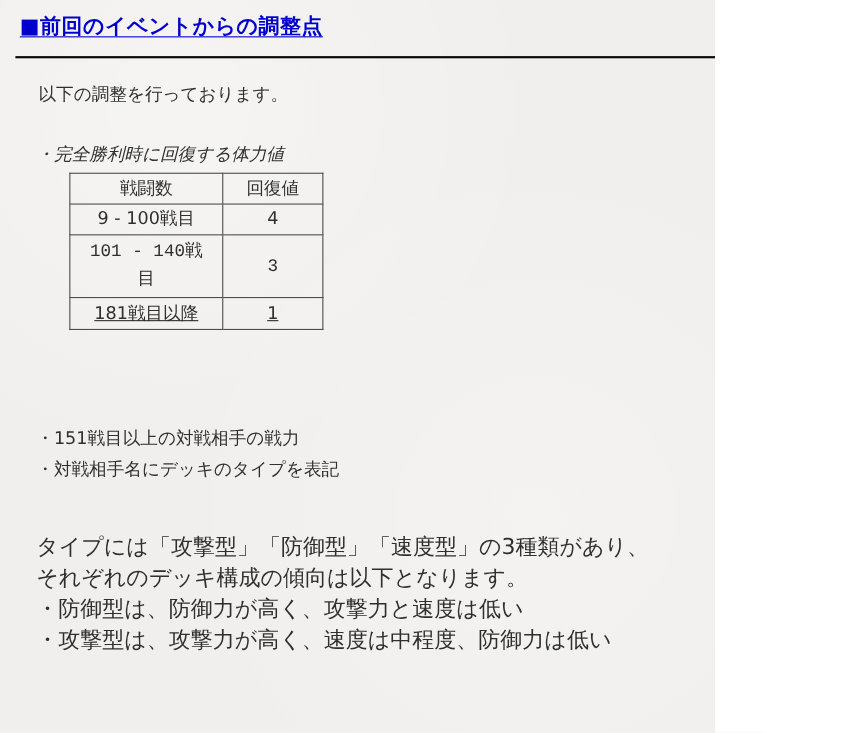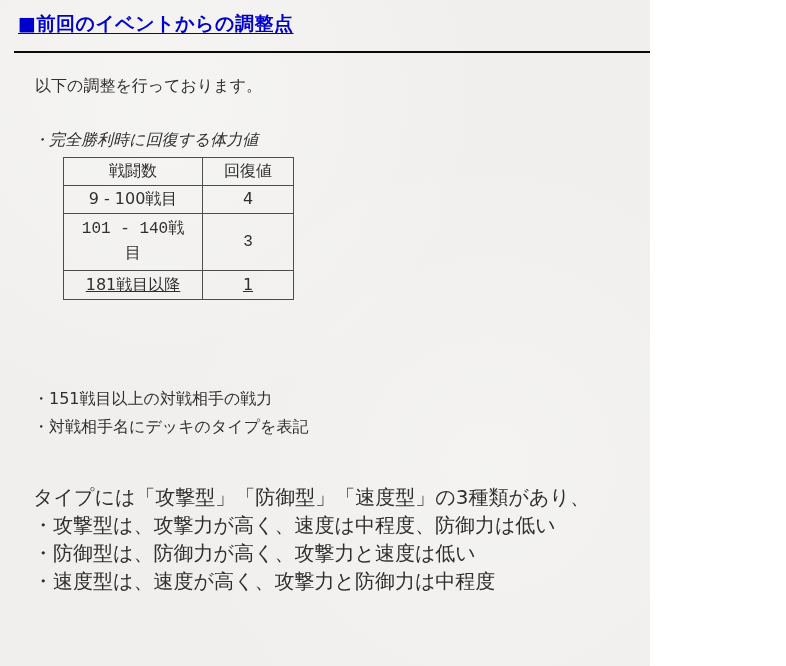--- a/index.html
+++ b/index.html
@@ -137,19 +137,19 @@
     </tbody>
   </table>
 
   <div class="adjust-bullets">
     <div>・151戦目以上の対戦相手の戦力</div>
     <div>・対戦相手名にデッキのタイプを表記</div>
   </div>
 
   <div class="type-block">
     <div>タイプには「攻撃型」「防御型」「速度型」の3種類があり、</div>
+    <div>それぞれのデッキ構成の傾向は以下となります。</div>
+    <div>・防御型は、防御力が高く、攻撃力と速度は低い</div>
     <div>・攻撃型は、攻撃力が高く、速度は中程度、防御力は低い</div>
-    <div>・防御型は、防御力が高く、攻撃力と速度は低い</div>
-    <div>・速度型は、速度が高く、攻撃力と防御力は中程度</div>
   </div>
 
 
 </div>
 
 </body></html>

